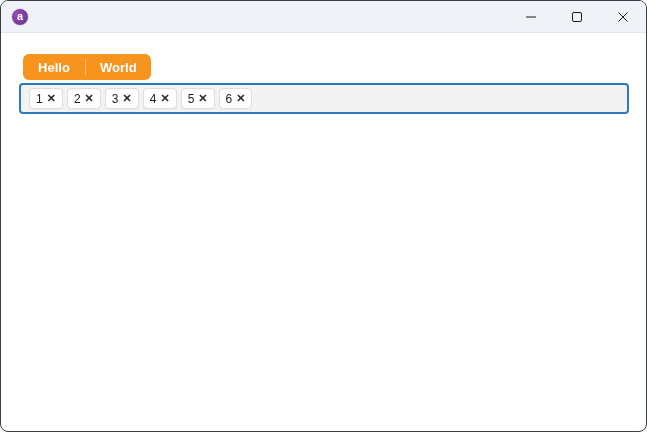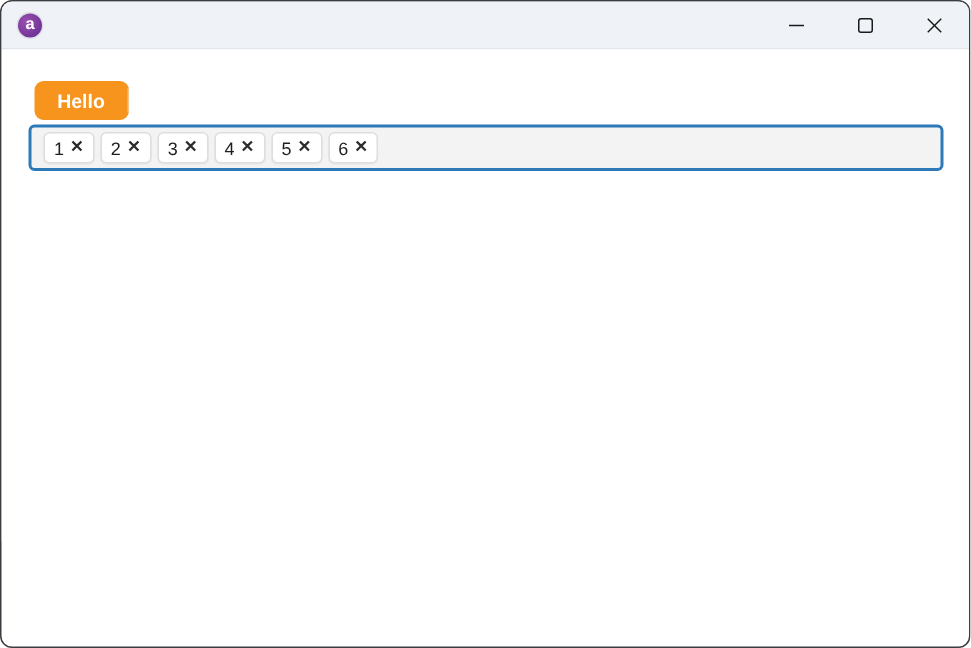--- a/index.html
+++ b/index.html
@@ -168,20 +168,21 @@
         </svg>
       </button>
     </div>
   </div>
 
   <div class="content">
 
     <div class="tabstrip">
       <div class="tab">Hello</div>
       <div class="tab-divider"></div>
+      <div class="tab">World</div>
     </div>
 
     <div class="tagbox">
 
       <div class="chip">
         <span class="chip-label">1</span>
         <span class="chip-remove">✕</span>
       </div>
 
       <div class="chip">

